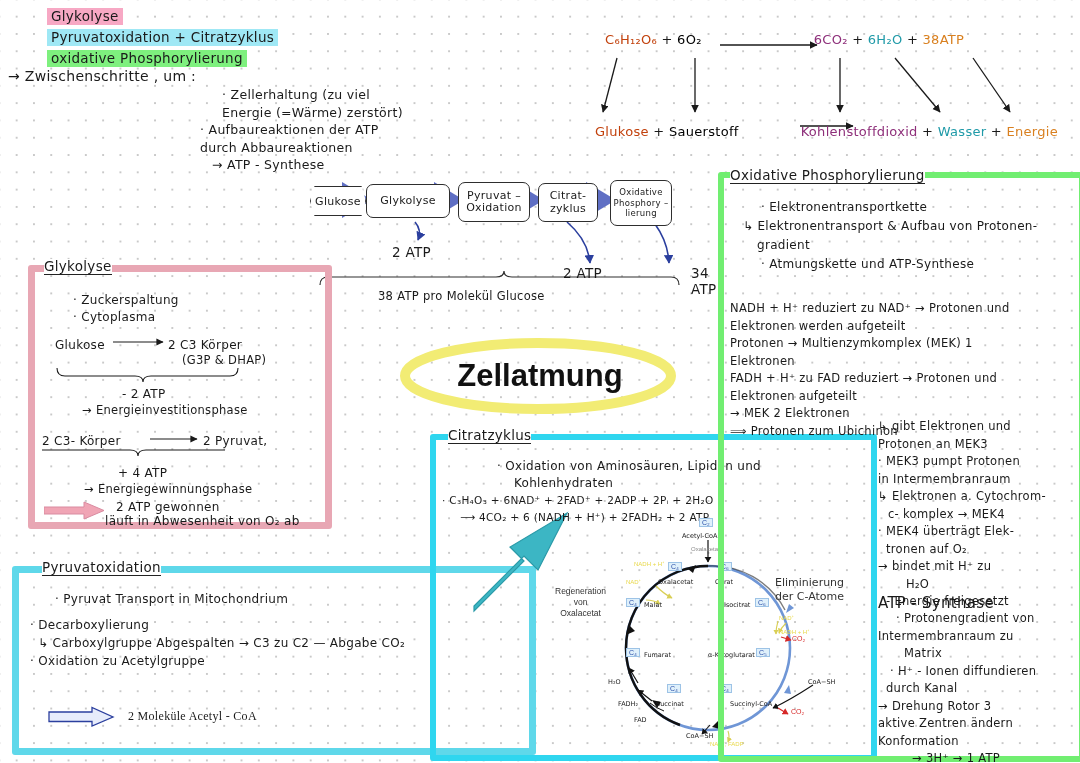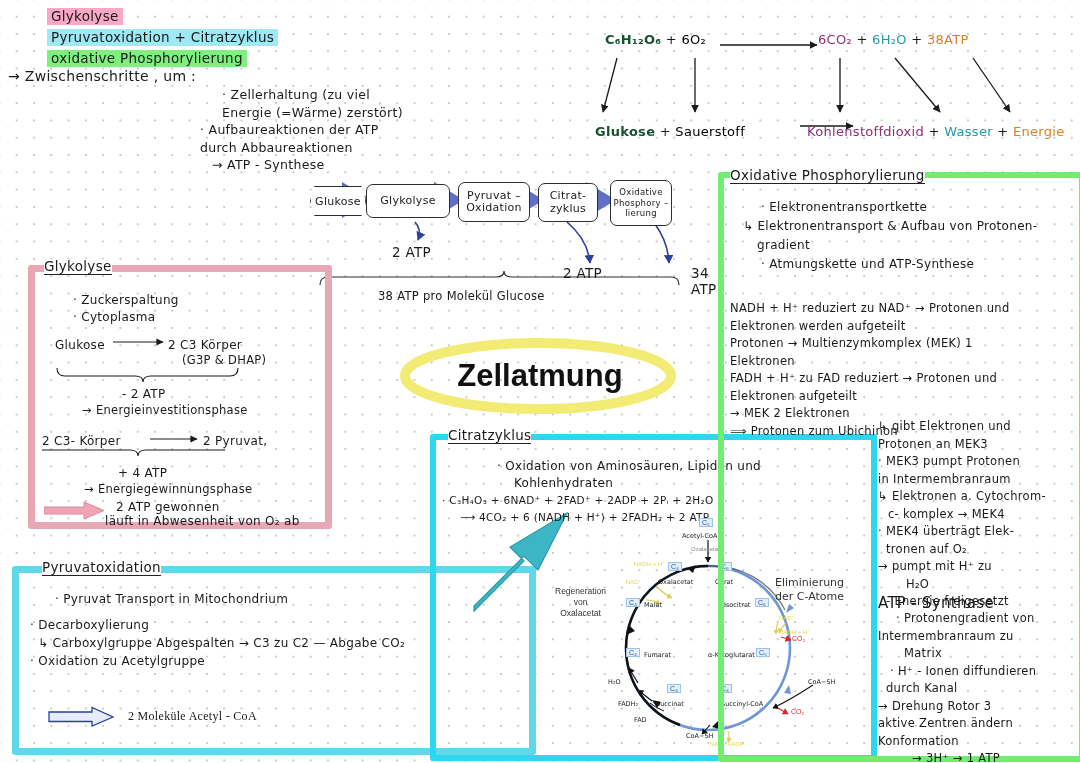--- a/index.html
+++ b/index.html
@@ -26,21 +26,21 @@
   #intro-arrow{left:8px;top:68px;font-size:14px;white-space:nowrap;}
   #intro-list{left:200px;top:86px;font-size:12.5px;line-height:17.5px;width:330px;}
   #intro-list div{white-space:nowrap;}
   .ind1{padding-left:22px;}
   .ind2{padding-left:12px;}
 
   
   #eq-wrap{left:595px;top:32px;width:460px;height:95px;}
   #eq-top{position:absolute;left:10px;top:0px;font-size:13px;white-space:nowrap;}
   #eq-bottom{position:absolute;left:0px;top:92px;font-size:13px;white-space:nowrap;}
-  .c-green{color:#14532d;font-weight:bold;}
+  .c-green{color:#c2410c;}
   .c-blue{color:#000000;}
   .c-purple{color:#8e2f7a;}
   .c-teal{color:#1f9aa8;}
   .c-orange{color:#d98020;}
   #eq-wrap svg{position:absolute;left:0;top:0;overflow:visible;}
 
   
   #flow{left:300px;top:178px;width:420px;height:125px;}
   #flow .node{position:absolute;border:1.4px solid #2e2e2e;border-radius:7px;background:#fff;
       display:flex;align-items:center;justify-content:center;text-align:center;font-size:11px;line-height:12.5px;}
@@ -304,21 +304,21 @@
   <div class="cbox" style="left:158px;top:44px;">C₆</div>
   <div class="lbl" style="left:155px;top:60px;">Citrat</div>
 
   <div class="cbox" style="left:195px;top:80px;">C₆</div>
   <div class="lbl" style="left:164px;top:83px;">Isocitrat</div>
 
   <div class="cbox" style="left:196px;top:130px;">C₅</div>
   <div class="lbl" style="left:148px;top:133px;">α-Ketoglutarat</div>
 
   <div class="cbox" style="left:158px;top:166px;">C₄</div>
-  <div class="lbl" style="left:161px;top:182px;">Succinyl-CoA</div>
+  <div class="lbl" style="left:170px;top:182px;">Succinyl-CoA</div>
 
   <div class="cbox" style="left:107px;top:166px;">C₄</div>
   <div class="lbl" style="left:96px;top:182px;">Succinat</div>
 
   <div class="cbox" style="left:66px;top:130px;">C₄</div>
   <div class="lbl" style="left:84px;top:133px;">Fumarat</div>
 
   <div class="cbox" style="left:66px;top:80px;">C₄</div>
   <div class="lbl" style="left:84px;top:83px;">Malat</div>
 
@@ -367,21 +367,21 @@
 
 <div class="box-body hand" style="left:878px;top:418px;width:200px;line-height:17.5px;font-size:11.5px;">
   <div>↳ gibt  Elektronen  und</div>
   <div>Protonen  an MEK3</div>
   <div>· MEK3  pumpt  Protonen</div>
   <div>in  Intermembranraum</div>
   <div>↳ Elektronen a. Cytochrom-</div>
   <div style="padding-left:10px">c- komplex → MEK4</div>
   <div>· MEK4  überträgt Elek-</div>
   <div style="padding-left:8px">tronen  auf  O₂</div>
-  <div>→ pumpt  mit  H⁺  zu</div>
+  <div>→ bindet  mit  H⁺  zu</div>
   <div style="padding-left:28px">H₂O</div>
   <div style="padding-left:8px">- Energie  freigesetzt</div>
 </div>
 
 <div class="abs hand" style="left:878px;top:594px;font-size:15px;">ATP - Synthase</div>
 <div class="box-body hand" style="left:878px;top:610px;width:200px;line-height:17.5px;font-size:11.5px;">
   <div style="padding-left:18px">· Protonengradient von</div>
   <div>Intermembranraum zu</div>
   <div style="padding-left:26px">Matrix</div>
   <div style="padding-left:12px">· H⁺ - Ionen   diffundieren</div>

